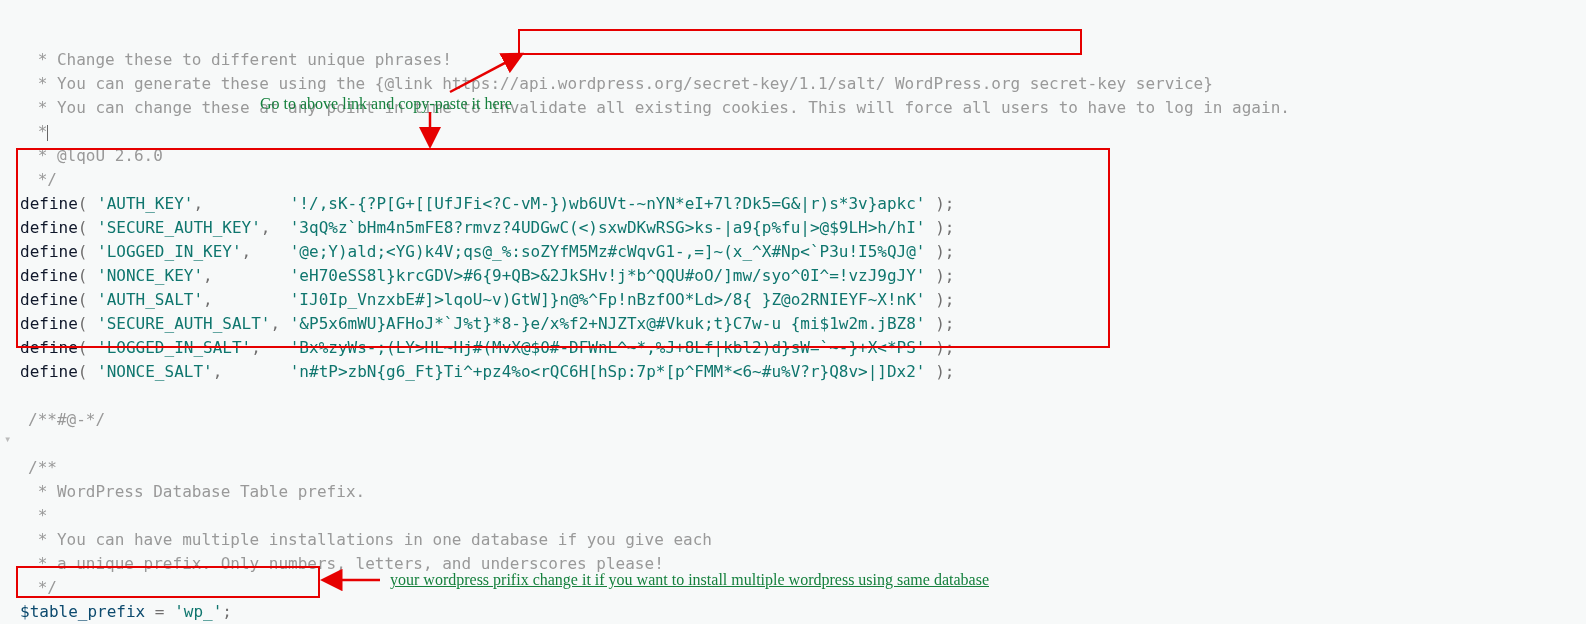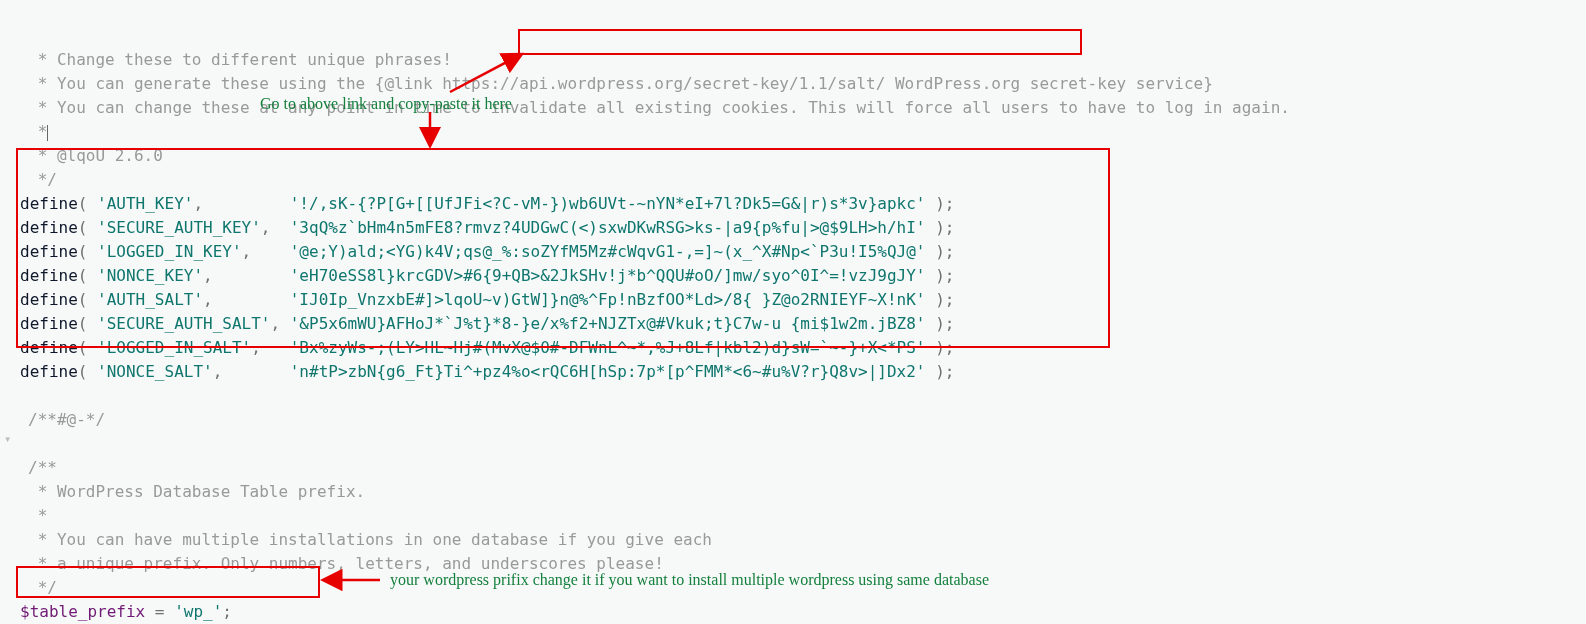--- a/index.html
+++ b/index.html
@@ -15,21 +15,21 @@
   }
   .code-area {
     padding: 0 20px;
     white-space: pre;
     position: relative;
   }
   .comment { color: #999; margin-left: 8px; }
   .keyword { color: #0f172a; }
   .string  { color: #0f766e; }
   .punct   { color: #706f6f; }
-  .var     { color: #701a75; }
+  .var     { color: #0c4a6e; }
 
   .box-red {
     border: 2px solid #e60000;
     display: inline-block;
     position: absolute;
   }
   .annotation {
     position: absolute;
     color: #15803d;
     font-family: Georgia, "Times New Roman", serif;
@@ -83,21 +83,21 @@
 <span class="comment"> * a unique prefix. Only numbers, letters, and underscores please!</span>
 <span class="comment"> */</span>
 <span><span class="var">$table_prefix</span><span class="punct"> = </span><span class="string">'wp_'</span><span class="punct">;</span></span>
 </div>
 
 <div class="box-red" style="left:518px; top:29px; width:560px; height:22px;"></div>
 <div class="box-red" style="left:16px; top:148px; width:1090px; height:196px;"></div>
 <div class="box-red" style="left:16px; top:566px; width:300px; height:28px;"></div>
 
 <div class="annotation" style="left:260px; top:92px;">Go to above link and copy-paste it here</div>
-<div class="annotation" style="left:390px; top:568px;">your wordpress prifix change it if you want to install multiple wordpress using same database</div>
+<div class="annotation" style="left:390px; top:568px;text-decoration:underline;">your wordpress prifix change it if you want to install multiple wordpress using same database</div>
 
 <svg class="overlay" width="1586" height="624">
   <defs>
     <marker id="arrowhead" markerWidth="9" markerHeight="9" refX="7" refY="4.5" orient="auto">
       <polygon points="0 0, 9 4.5, 0 9" fill="#e60000"></polygon>
     </marker>
   </defs>
 
   <line x1="450" y1="92" x2="520" y2="55" stroke="#e60000" stroke-width="2.5" marker-end="url(#arrowhead)"></line>
 

